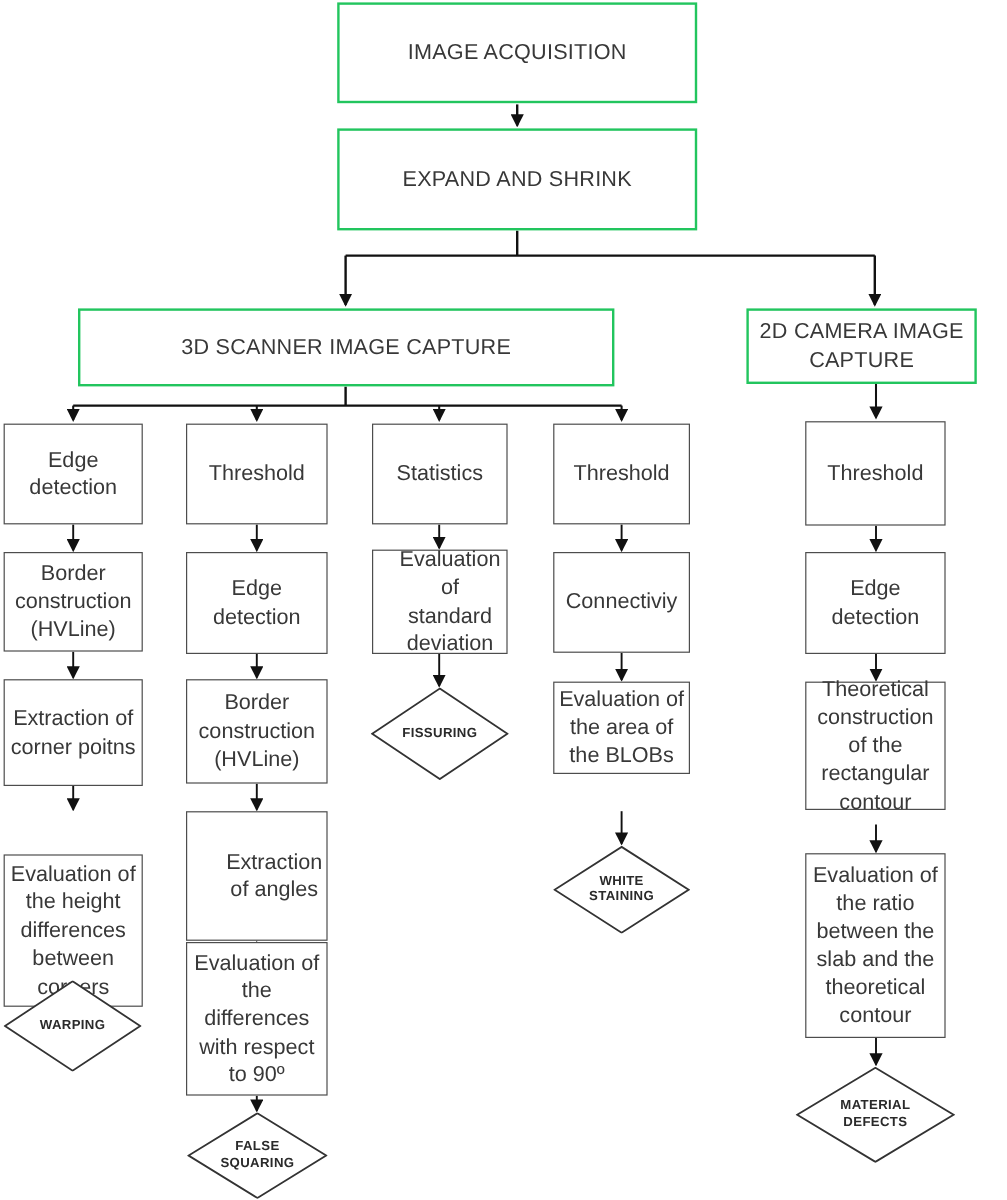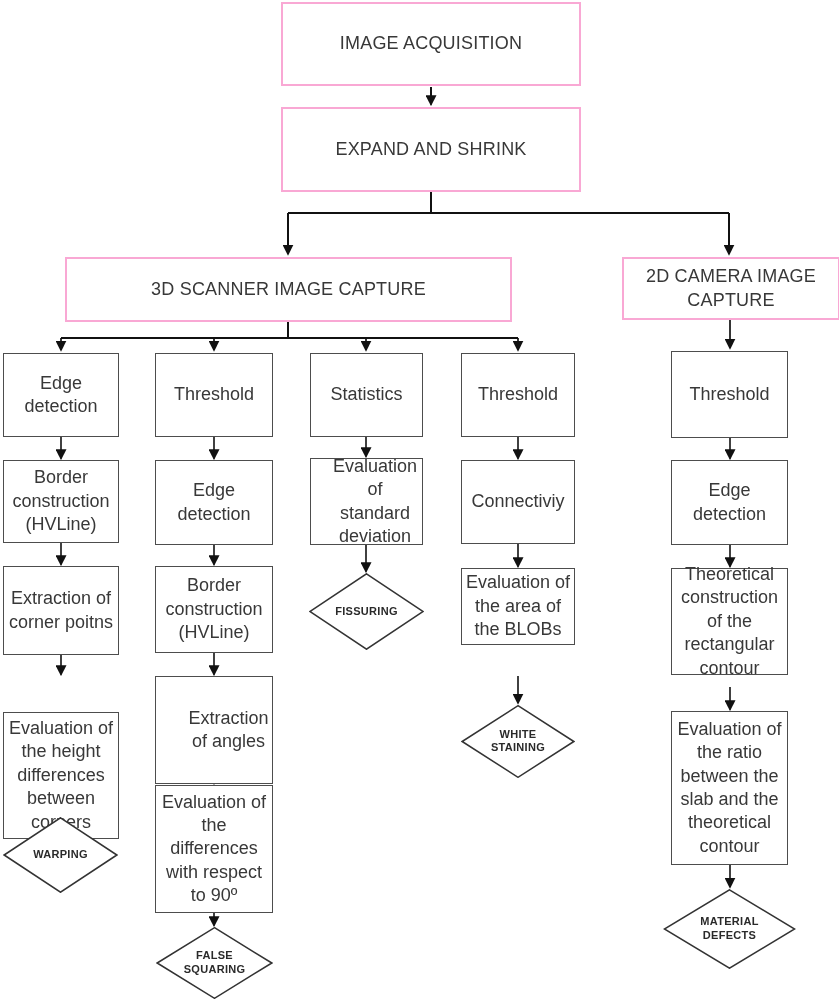--- a/index.html
+++ b/index.html
@@ -15,21 +15,21 @@
   .node{
     position:absolute;
     display:flex;align-items:center;justify-content:center;
     text-align:center;
     background:#ffffff;
     box-sizing:border-box;
     z-index:2;
     line-height:1.3;
   }
   .hbox{ 
-    border:2px solid #f9a8d4;
+    border:2px solid #22c55e;
     font-size:18px;
     letter-spacing:0.2px;
     padding:2px 6px;
   }
   .pbox{ 
     border:1.5px solid #4d4d4d;
     font-size:18px;
     padding:2px 3px;
   }
   .diamond{
@@ -94,21 +94,21 @@
       <path d="M730,438 V458.5" stroke-width="1.6" marker-end="url(#arw)"></path>
       <path d="M730,545 V566.5" stroke-width="1.6" marker-end="url(#arw)"></path>
       <path d="M730,687 V709.5" stroke-width="1.6" marker-end="url(#arw)"></path>
       <path d="M730,865 V887" stroke-width="1.6" marker-end="url(#arw)"></path>
     </g>
   </svg>
 
   <div class="node hbox" style="left:281px;top:2px;width:300px;height:84px;">IMAGE ACQUISITION</div>
   <div class="node hbox" style="left:281px;top:107px;width:300px;height:85px;">EXPAND AND SHRINK</div>
   <div class="node hbox" style="left:65px;top:257px;width:447px;height:65px;">3D SCANNER IMAGE CAPTURE</div>
-  <div class="node hbox" style="left:622px;top:257px;width:218px;height:63px;">2D CAMERA IMAGE CAPTURE</div>
+  <div class="node hbox" style="left:622px;top:257px;width:192px;height:63px;">2D CAMERA IMAGE CAPTURE</div>
 
   <div class="node pbox" style="left:3px;top:353px;width:116px;height:84px;">Edge detection</div>
   <div class="node pbox" style="left:3px;top:460px;width:116px;height:83px;">Border construction (HVLine)</div>
   <div class="node pbox" style="left:3px;top:566px;width:116px;height:89px;">Extraction of corner poitns</div>
   <div class="node pbox" style="left:3px;top:676px;width:116px;height:127px;margin-top:36px;">Evaluation of the height differences between corners</div>
   <div class="diamond" style="left:3px;top:817px;width:115px;height:76px;">
     <svg viewBox="0 0 100 100" preserveAspectRatio="none">
       <polygon points="50,1 99,50 50,99 1,50" fill="#ffffff" stroke="#333333" stroke-width="1.5" vector-effect="non-scaling-stroke"></polygon>
     </svg>
     <div class="dlabel">WARPING</div>

